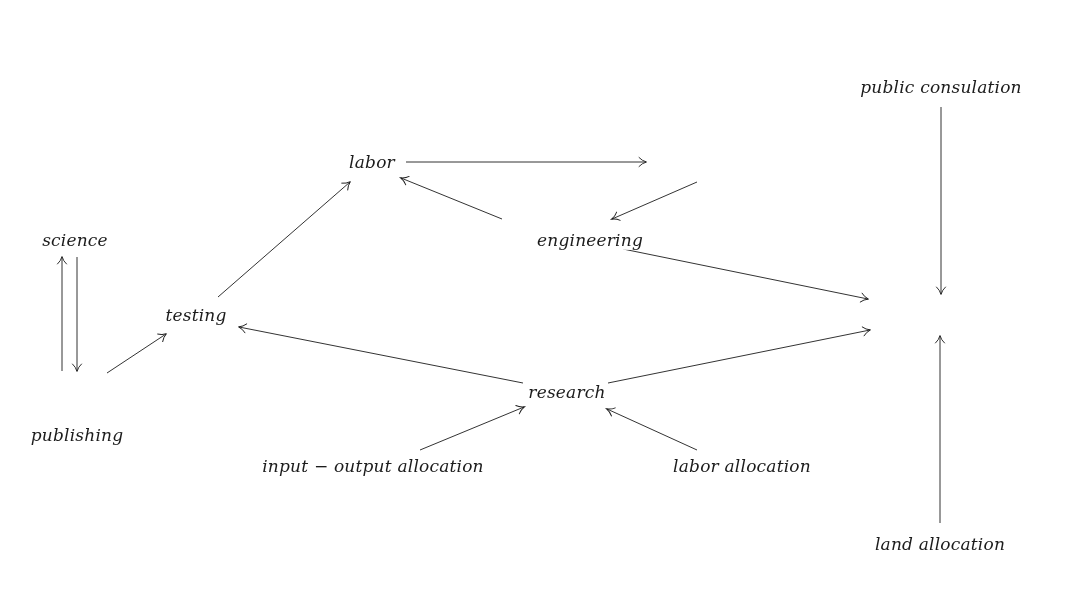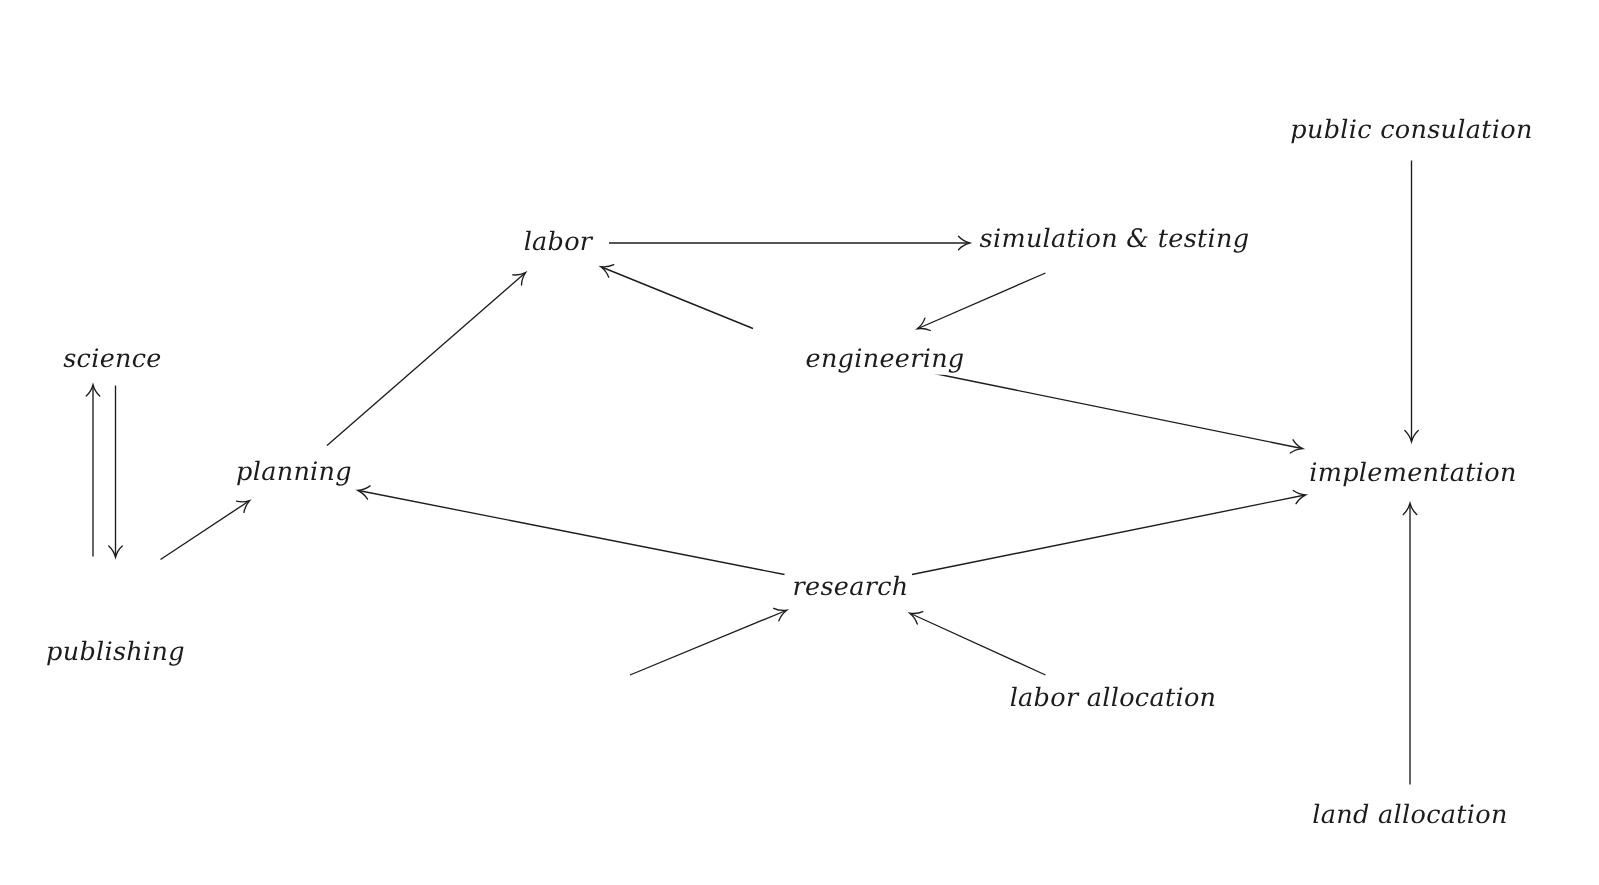--- a/index.html
+++ b/index.html
@@ -68,24 +68,23 @@
         <line x1="420" y1="450" x2="524" y2="407" stroke="#1c1c1c" stroke-width="0.9" marker-end="url(#arrowhead)"></line>
         <line x1="697" y1="450" x2="607" y2="409" stroke="#1c1c1c" stroke-width="0.9" marker-end="url(#arrowhead)"></line>
         <line x1="941" y1="107" x2="941" y2="294" stroke="#1c1c1c" stroke-width="0.9" marker-end="url(#arrowhead)"></line>
         <line x1="940" y1="523" x2="940" y2="336" stroke="#1c1c1c" stroke-width="0.9" marker-end="url(#arrowhead)"></line>
       </g>
   </svg>
 
   <div class="node-layer">
     <span class="node" style="left: 75px; top: 240px;">science</span>
     <span class="node" style="left: 77px; top: 391px; margin-top: 44px;">publishing</span>
-    <span class="node" style="left: 196px; top: 315px;">planning</span>
+    <span class="node" style="left: 196px; top: 315px;">testing</span>
     <span class="node" style="left: 372px; top: 162px;">labor</span>
-    <span class="node" style="left: 743px; top: 160px;">simulation &amp; testing</span>
     <span class="node" style="left: 567px; top: 240px; margin-left: 23px;">engineering</span>
     <span class="node" style="left: 567px; top: 392px;">research</span>
-    <span class="node" style="left: 942px; top: 316px;">implementation</span>
+    <span class="node" style="left: 373px; top: 466px;">input − output allocation</span>
     <span class="node" style="left: 742px; top: 466px;">labor allocation</span>
     <span class="node" style="left: 941px; top: 87px;">public consulation</span>
     <span class="node" style="left: 940px; top: 544px;">land allocation</span>
   </div>
 
 </div>
 
 </body></html>

